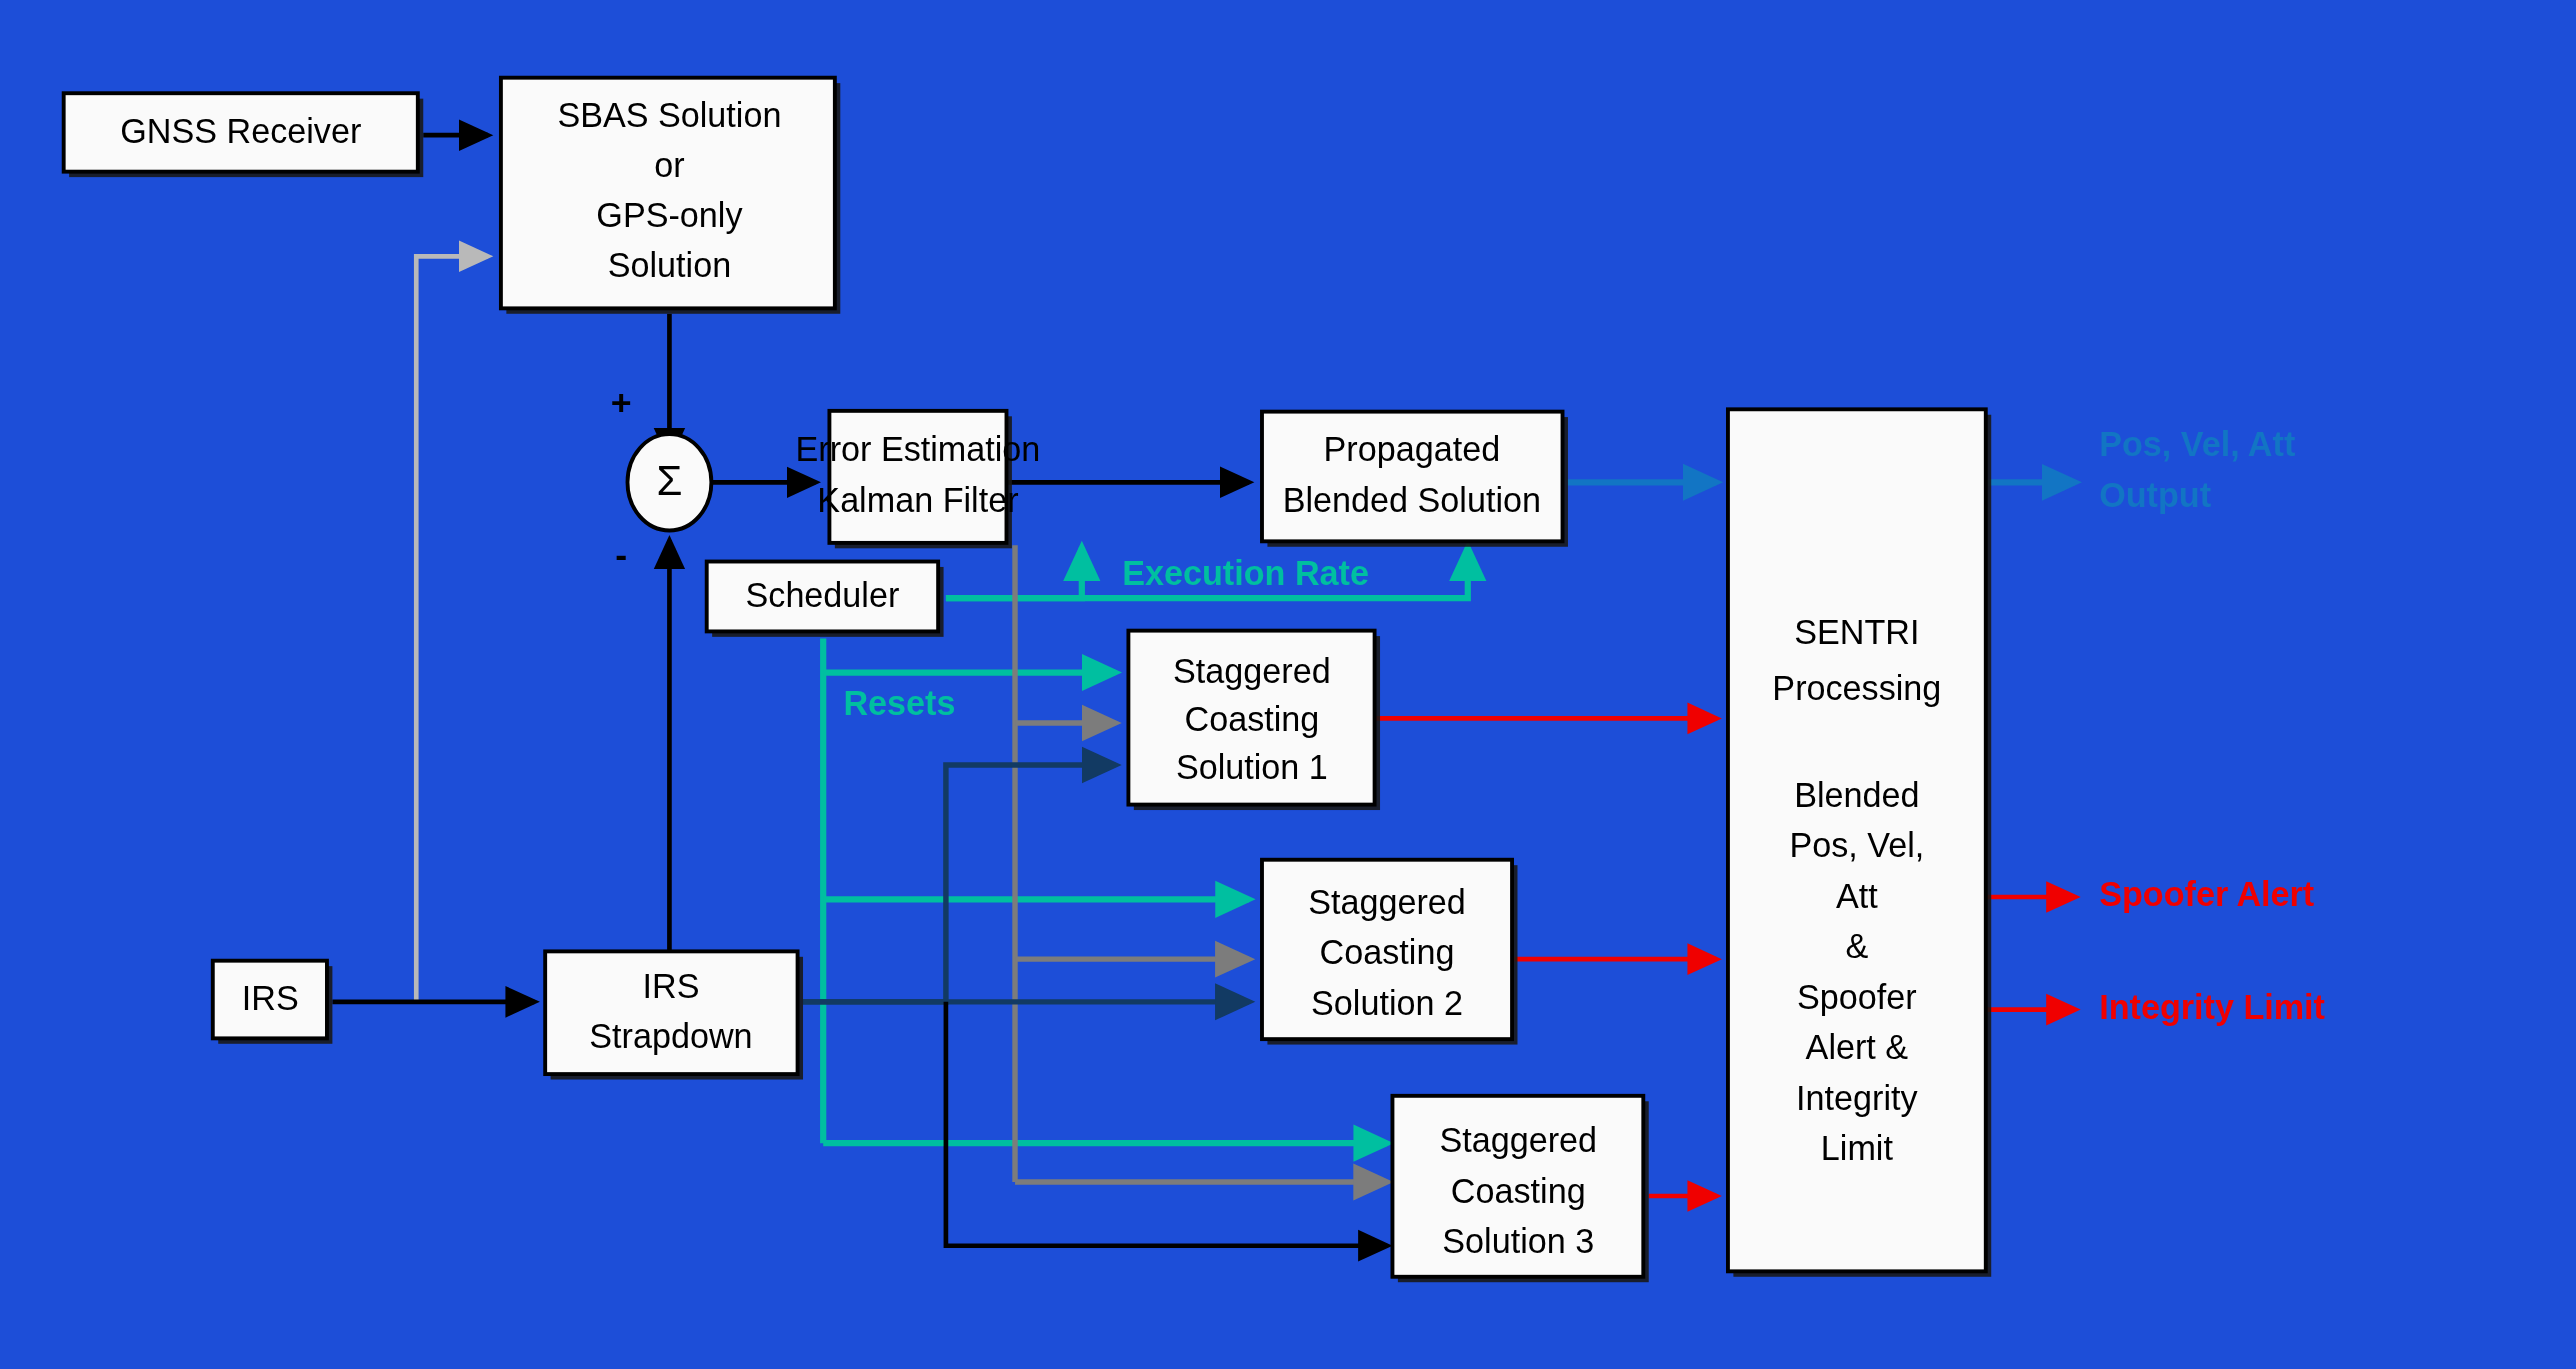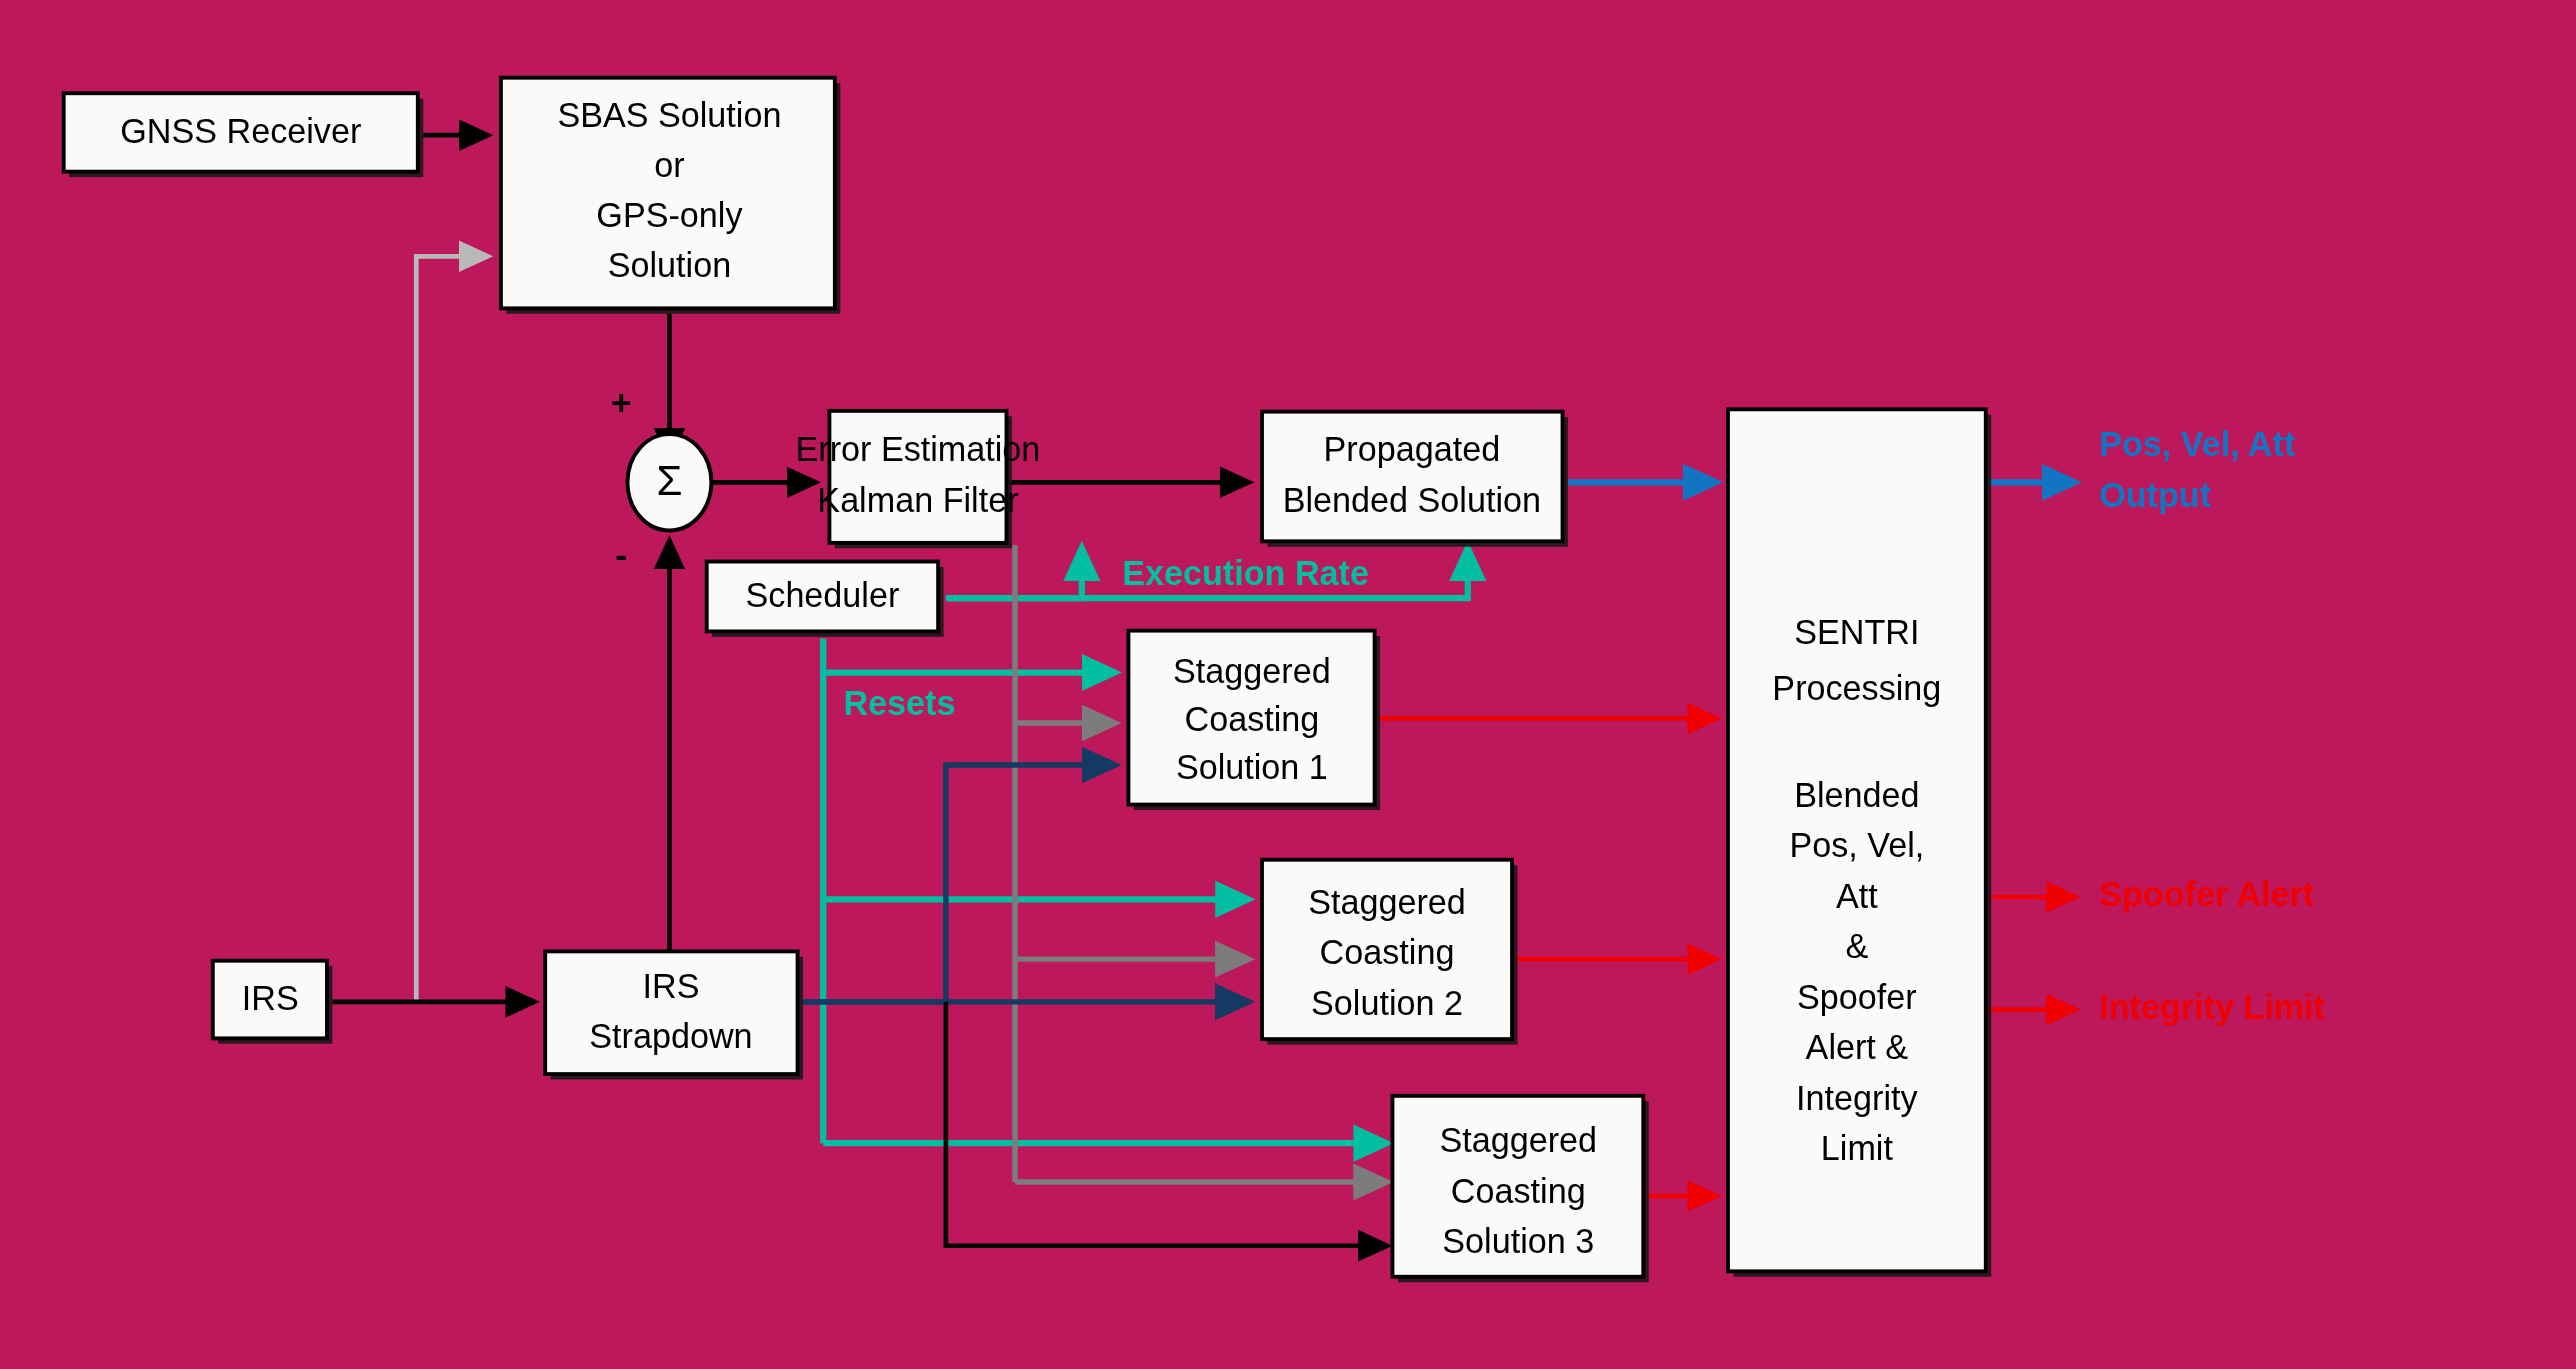--- a/index.html
+++ b/index.html
@@ -4,21 +4,21 @@
 <style>
   html, body {
     margin: 0;
     padding: 0;
     background: #ffffff;
   }
   #stage {
     position: relative;
     width: 2576px;
     height: 1370px;
-    background: #be185d;
+    background: #1d4ed8;
     overflow: hidden;
     font-family: "Liberation Sans", sans-serif;
   }
   svg.diagram {
     position: absolute;
     inset: 0;
     width: 2576px;
     height: 1370px;
     display: block;
   }

